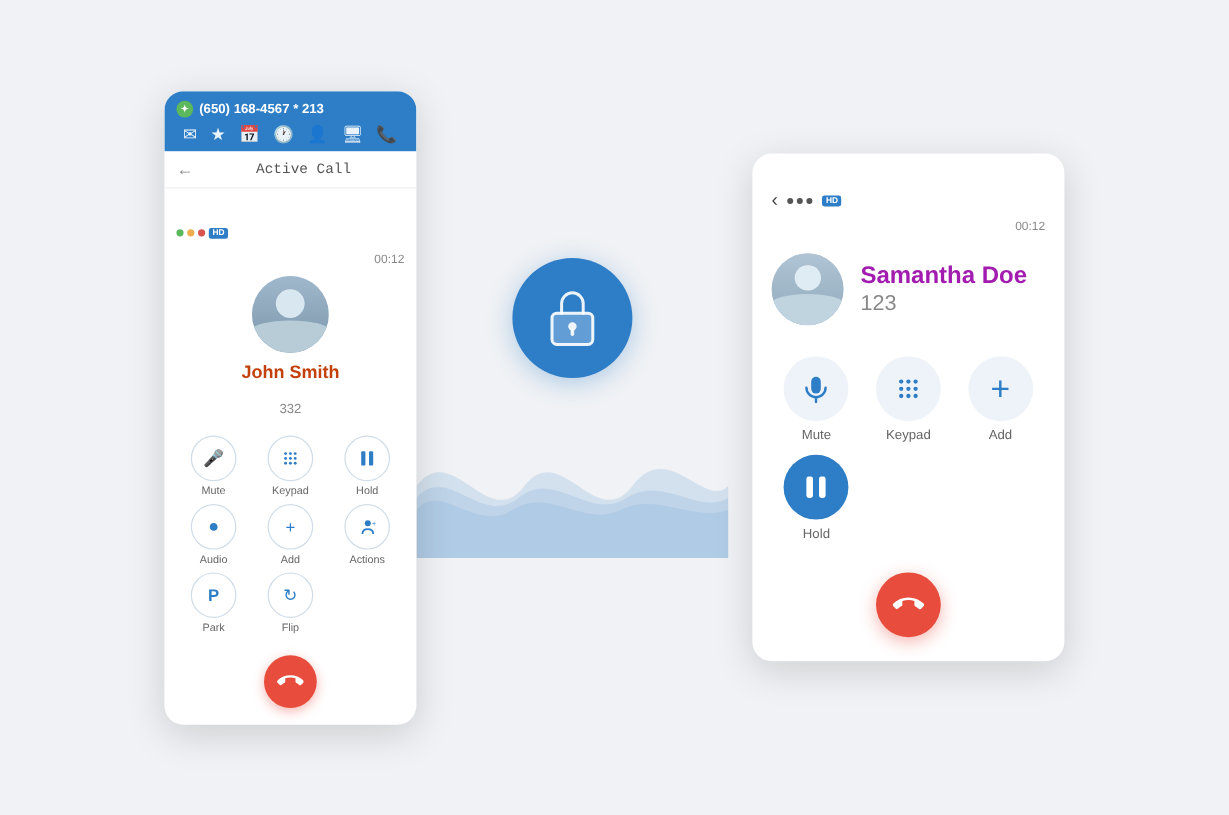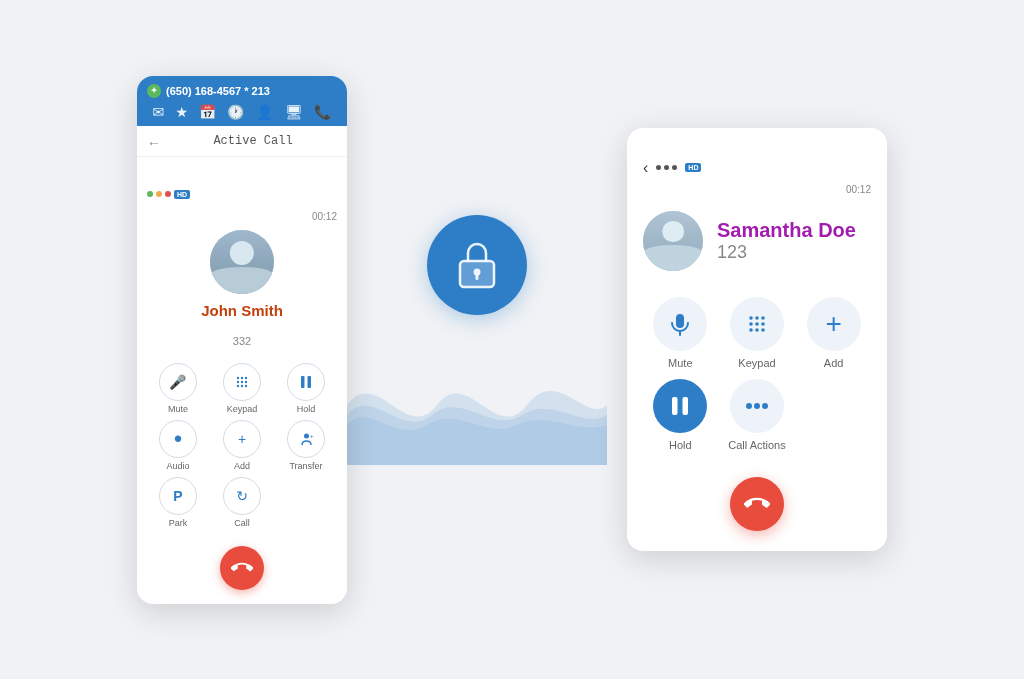--- a/index.html
+++ b/index.html
@@ -479,29 +479,29 @@
         <span class="action-label">Add</span>
       </div>
       <div class="action-btn">
         <div class="action-icon-circle">
           <svg width="15" height="14" viewBox="0 0 15 14" fill="none">
             <circle cx="7.5" cy="4" r="2.5" fill="#2e7ec7"></circle>
             <path d="M3,13 Q3,9 7.5,9 Q12,9 12,13" stroke="#2e7ec7" stroke-width="1.5" fill="none"></path>
             <text x="11" y="6" font-size="6" fill="#2e7ec7">+</text>
           </svg>
         </div>
-        <span class="action-label">Transfer</span>
+        <span class="action-label">Actions</span>
       </div>
       <div class="action-btn">
         <div class="action-icon-circle" style="font-weight:700;color:#2e7ec7;font-size:14px;">P</div>
         <span class="action-label">Park</span>
       </div>
       <div class="action-btn">
         <div class="action-icon-circle">↻</div>
-        <span class="action-label">Call</span>
+        <span class="action-label">Flip</span>
       </div>
     </div>
 
     <div class="end-call-row">
       <div class="end-call-btn">
         <svg width="22" height="22" viewBox="0 0 24 24" fill="none">
           <path d="M6.6 10.8c1.4 2.8 3.8 5.1 6.6 6.6l2.2-2.2c.3-.3.7-.4 1-.2 1.1.4 2.3.6 3.6.6.6 0 1 .4 1 1V20c0 .6-.4 1-1 1-9.4 0-17-7.6-17-17 0-.6.4-1 1-1h3.5c.6 0 1 .4 1 1 0 1.3.2 2.5.6 3.6.1.3 0 .7-.2 1L6.6 10.8z" fill="white" transform="rotate(135 12 12)"></path>
         </svg>
       </div>
     </div>
@@ -589,30 +589,20 @@
       <div class="action-btn-lg">
         <div class="action-icon-circle-lg hold-icon-style">
           <svg width="18" height="20" viewBox="0 0 18 20" fill="none">
             <rect x="1" y="1" width="5.5" height="18" rx="2" fill="white"></rect>
             <rect x="11.5" y="1" width="5.5" height="18" rx="2" fill="white"></rect>
           </svg>
         </div>
         <span class="action-label-lg">Hold</span>
       </div>
 
-      <div class="action-btn-lg">
-        <div class="action-icon-circle-lg">
-          <svg width="22" height="8" viewBox="0 0 22 8" fill="none">
-            <circle cx="3" cy="4" r="3" fill="#2e7ec7"></circle>
-            <circle cx="11" cy="4" r="3" fill="#2e7ec7"></circle>
-            <circle cx="19" cy="4" r="3" fill="#2e7ec7"></circle>
-          </svg>
-        </div>
-        <span class="action-label-lg">Call Actions</span>
-      </div>
     </div>
 
     <div class="end-call-row-lg">
       <div class="end-call-btn-lg">
         <svg width="26" height="26" viewBox="0 0 24 24" fill="none">
           <path d="M6.6 10.8c1.4 2.8 3.8 5.1 6.6 6.6l2.2-2.2c.3-.3.7-.4 1-.2 1.1.4 2.3.6 3.6.6.6 0 1 .4 1 1V20c0 .6-.4 1-1 1-9.4 0-17-7.6-17-17 0-.6.4-1 1-1h3.5c.6 0 1 .4 1 1 0 1.3.2 2.5.6 3.6.1.3 0 .7-.2 1L6.6 10.8z" fill="white" transform="rotate(135 12 12)"></path>
         </svg>
       </div>
     </div>
   </div>

